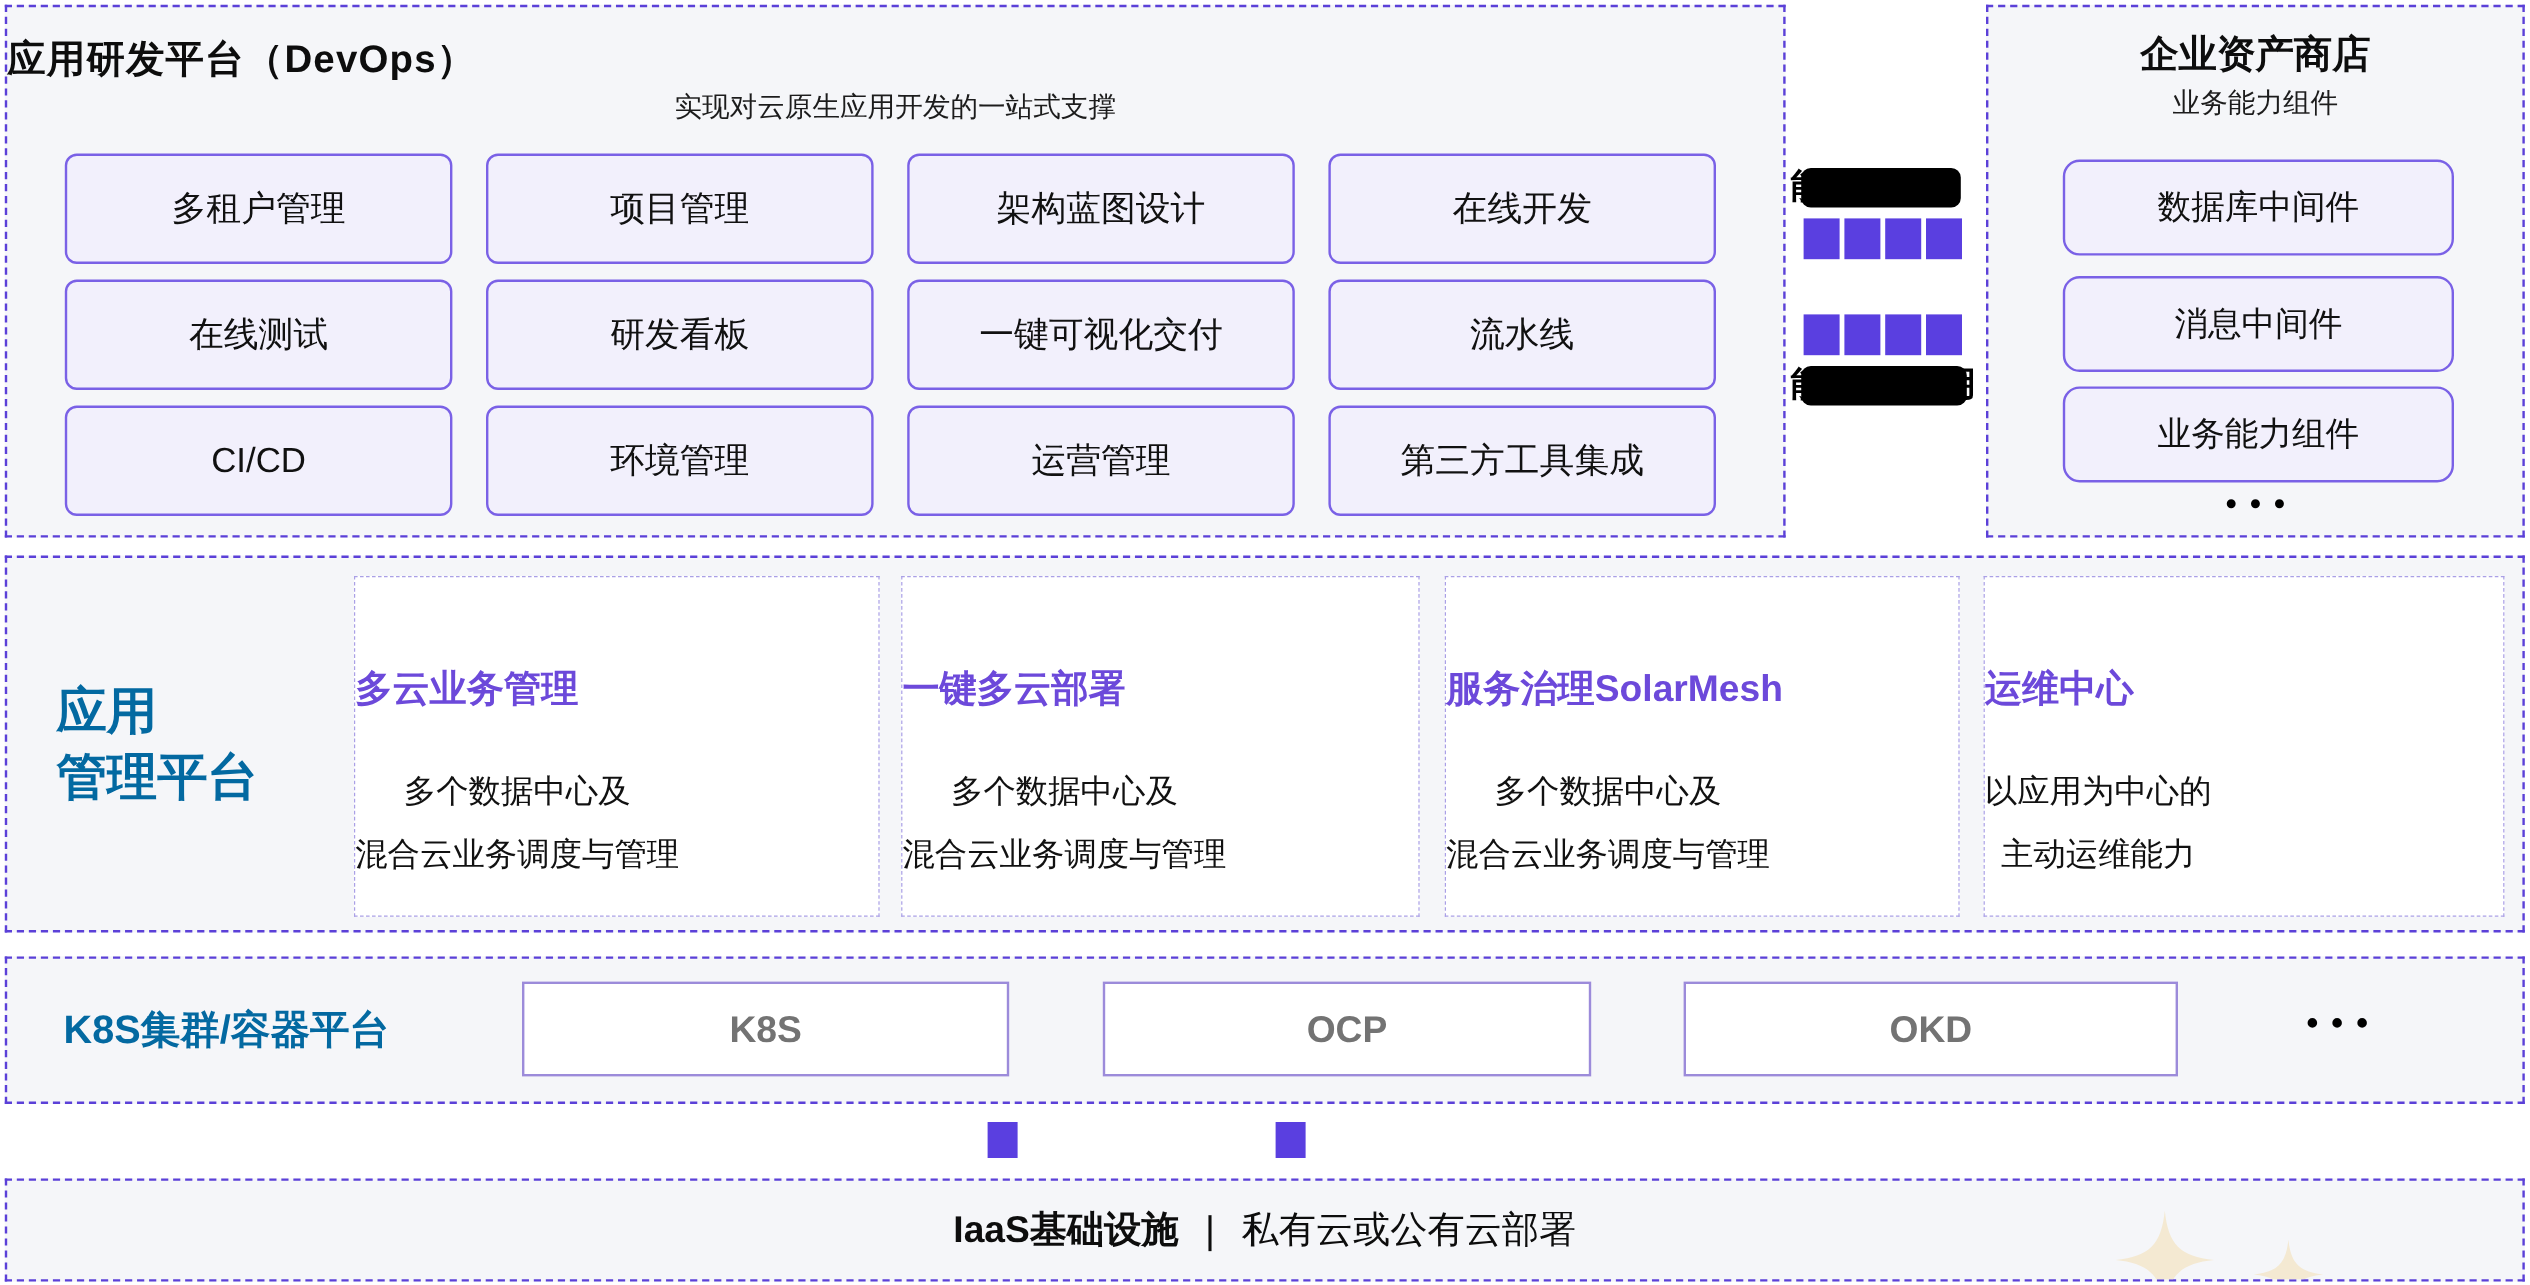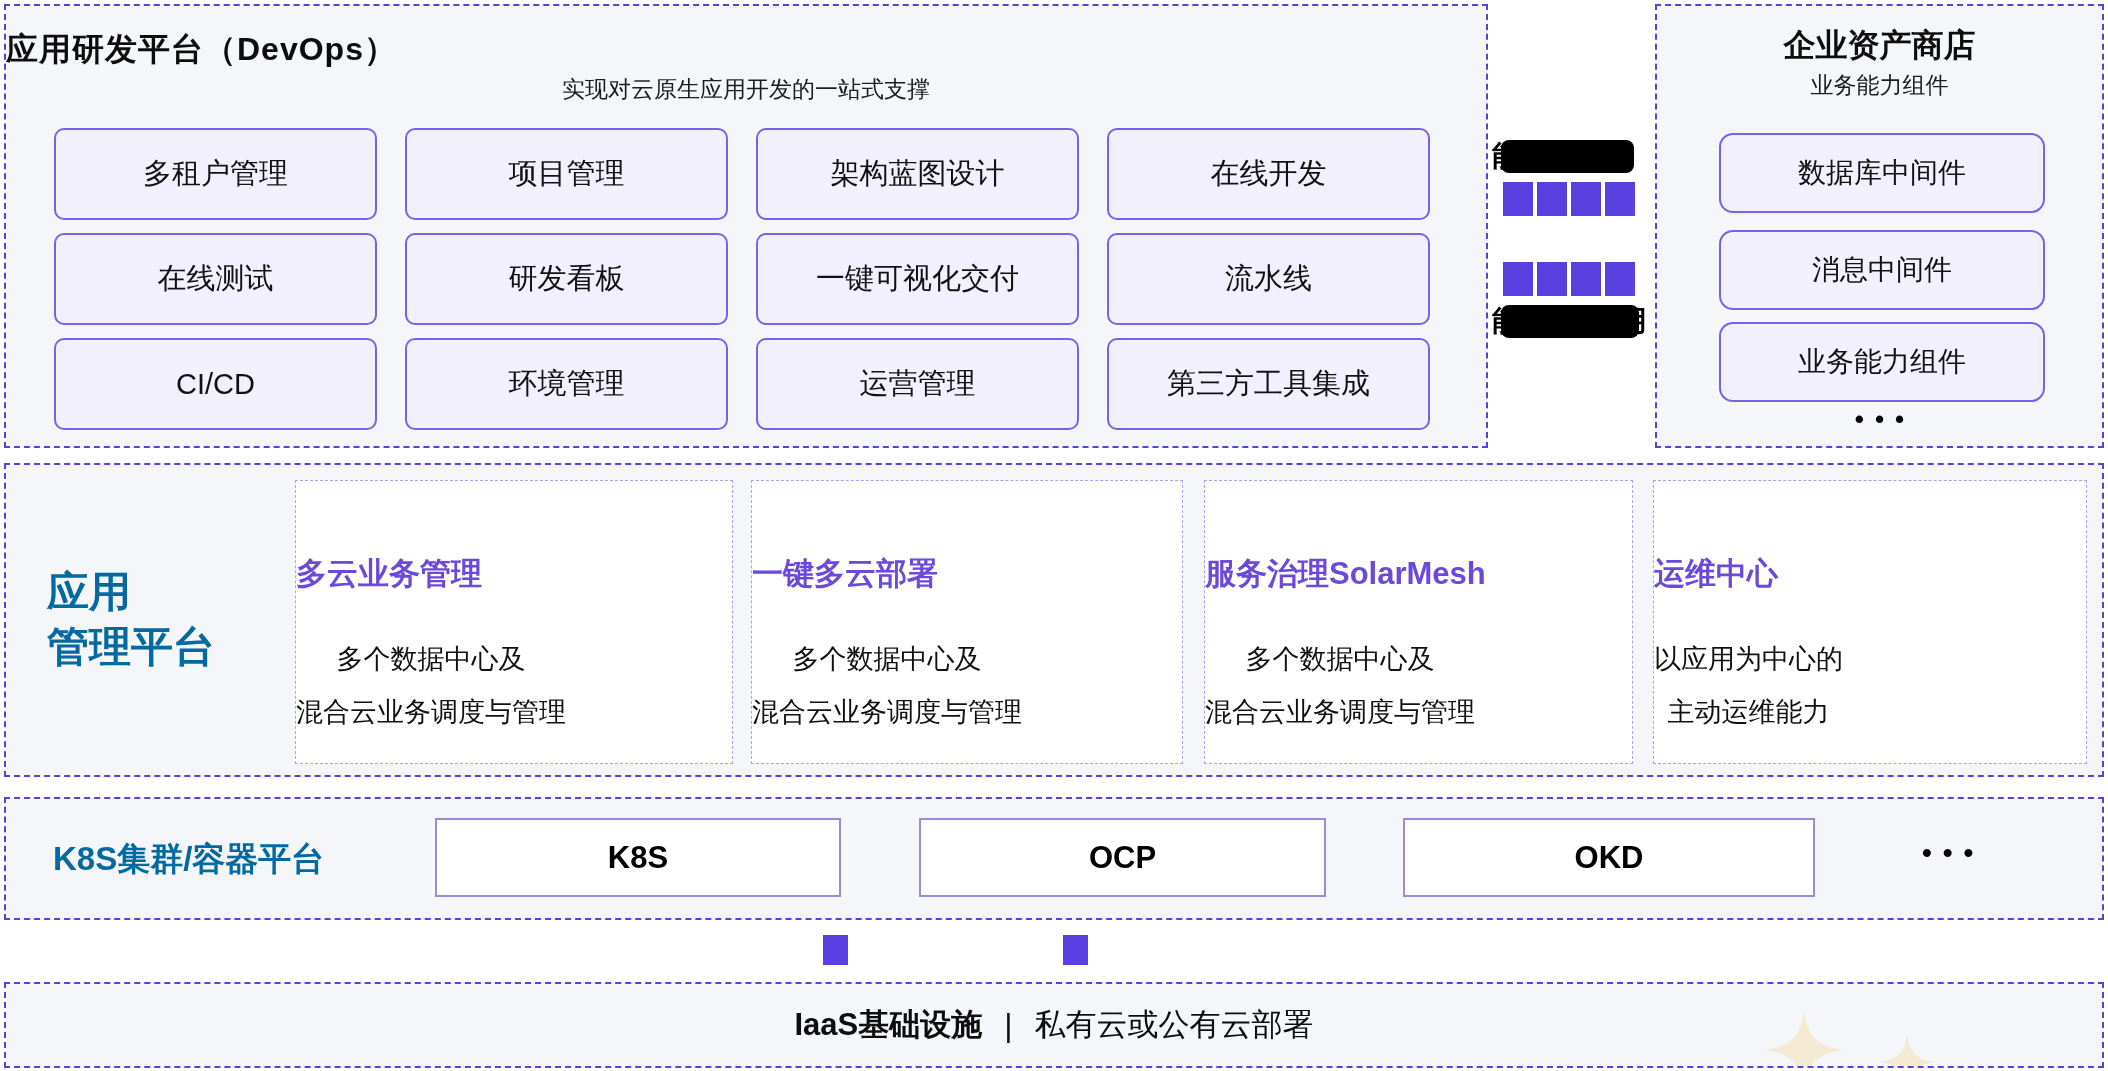--- a/index.html
+++ b/index.html
@@ -41,21 +41,21 @@
   .app-card{
     position:absolute;top:15px;height:284px;background:#ffffff;border:1px dashed #aaa0e6;box-sizing:border-box;
     display:flex;flex-direction:column;align-items:flex-start;text-align:center;
   }
   .app-card .card-title{margin-top:72px;font-size:31px;font-weight:800;color:#6c49da;}
   .app-card .card-desc{margin-top:38px;font-size:27px;color:#111;line-height:1.95;}
   
   .k8s-label{left:47px;top:50%;transform:translateY(-50%);font-size:33px;}
   .k8s-box{
     position:absolute;top:19px;height:79px;background:#ffffff;border:2px solid #9c8bda;box-sizing:border-box;
-    display:flex;align-items:center;justify-content:center;font-size:31px;font-weight:800;color:#000000;
+    display:flex;align-items:center;justify-content:center;font-size:31px;font-weight:800;color:#737373;
   }
   
   .iaas-text{
     position:absolute;left:0;top:0;width:100%;height:100%;
     display:flex;align-items:center;justify-content:center;gap:22px;font-size:31px;
   }
   .iaas-bold{font-weight:800;}
   .iaas-sep{font-weight:400;font-size:32px;}
   .sparkle{position:absolute;}
 </style>

